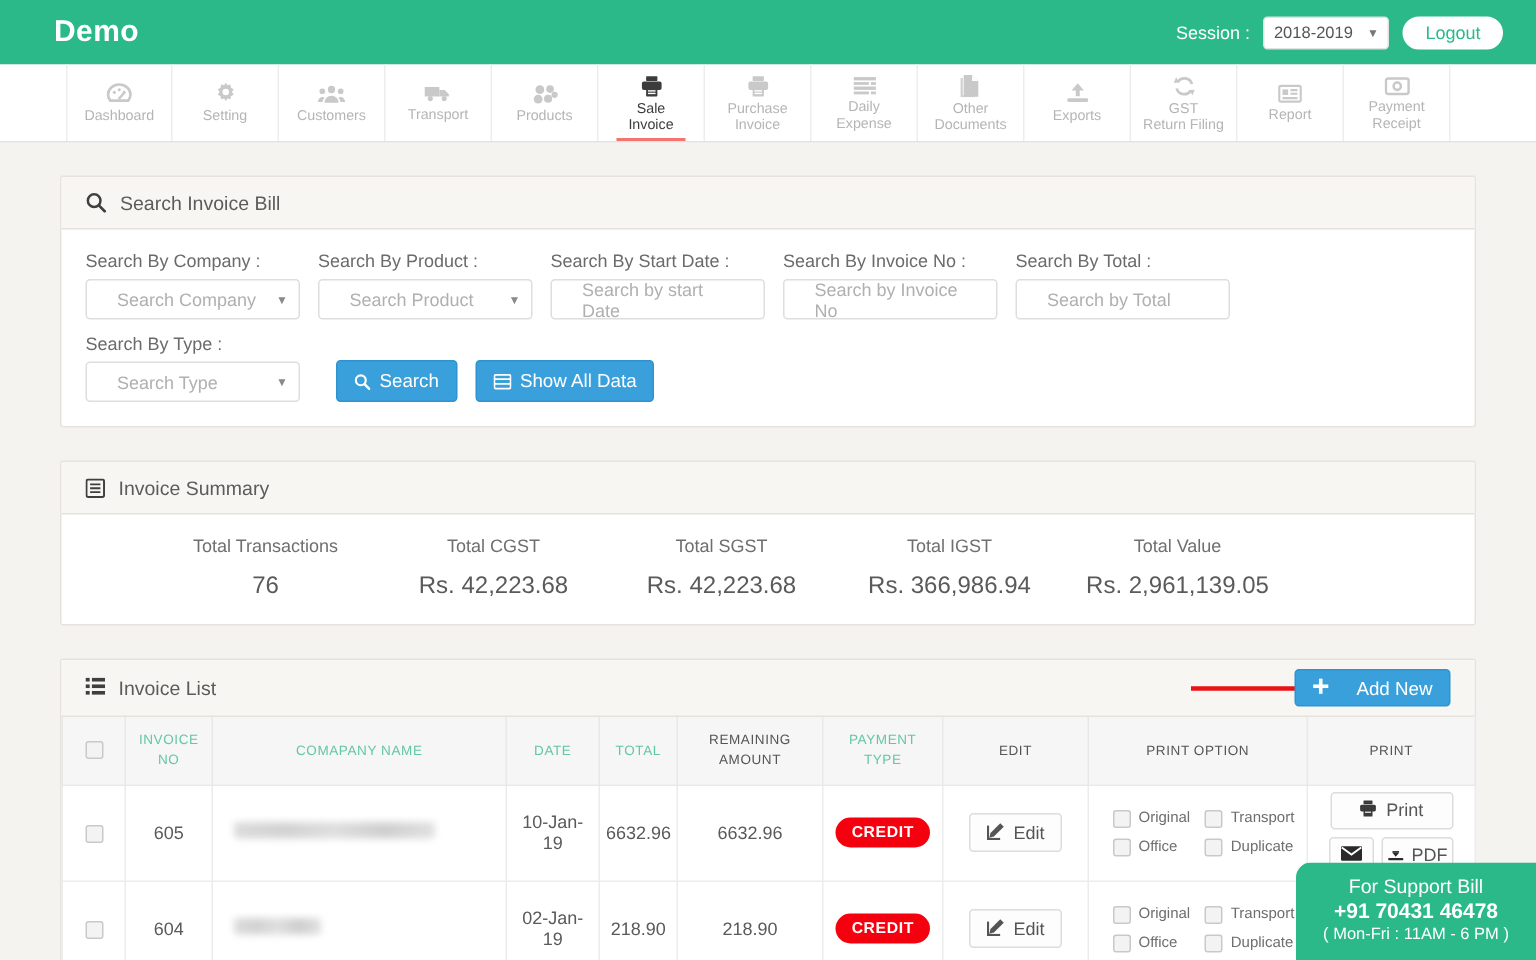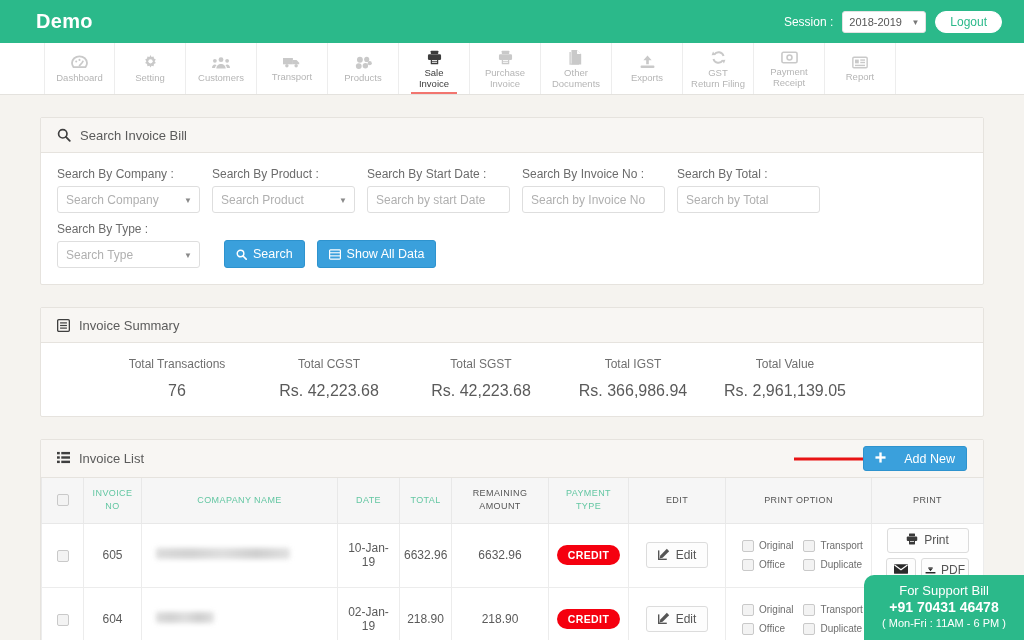--- a/index.html
+++ b/index.html
@@ -138,21 +138,21 @@
   }
   .ctl {
     height: 27px;
     border: 1px solid #dedede;
     border-radius: 3px;
     background: #fff;
     font-size: 12px;
     color: #b0b0b0;
     display: flex;
     align-items: center;
-    padding: 0 8px;
+    padding: 0 20px;
     position: relative;
     width: 100%;
   }
   .ctl.sel { padding-right: 18px; }
   .ctl .caret {
     position: absolute; right: 7px; top: 50%;
     transform: translateY(-50%);
     font-size: 8px; color: #8a8a8a;
   }
   .row2 { display: flex; align-items: flex-end; margin-top: 9px; gap: 12px; }
@@ -416,20 +416,32 @@
           <rect x="4" y="0.8" width="8" height="3.4" rx=".5"></rect>
           <rect x="1" y="4.6" width="14" height="6" rx="1.4"></rect>
           <rect x="4" y="9.4" width="8" height="5.8" rx=".6"></rect>
           <rect x="5.3" y="10.8" width="5.4" height="1" fill="#fff"></rect>
           <rect x="5.3" y="12.6" width="5.4" height="1" fill="#fff"></rect>
         </svg></span>
       <span class="lbl">Purchase
 Invoice</span>
     </div>
     <div class="navtab">
+      <span class="ic"><svg width="15" height="13" viewBox="0 0 16 14" fill="currentColor">
+          <rect x="0" y="0.4" width="16" height="2.4"></rect>
+          <rect x="0" y="4" width="11" height="2"></rect>
+          <rect x="12.4" y="4" width="3.6" height="2"></rect>
+          <rect x="0" y="7.2" width="16" height="2.4"></rect>
+          <rect x="0" y="10.8" width="11" height="2"></rect>
+          <rect x="12.4" y="10.8" width="3.6" height="2"></rect>
+        </svg></span>
+      <span class="lbl">Daily
+Expense</span>
+    </div>
+    <div class="navtab">
       <span class="ic"><svg width="15" height="15" viewBox="0 0 16 16" fill="currentColor">
           <path d="M2.6 0h6L13 4.3v11.2H2.6z"></path>
           <path d="M8.6 0 13 4.3H8.6z" fill="#fff"></path>
           <path d="M0.4 2.2h1.6v12.2h8.6v1.4H.4z" fill="currentColor" opacity=".85"></path>
         </svg></span>
       <span class="lbl">Other
 Documents</span>
     </div>
     <div class="navtab">
       <span class="ic"><svg width="15" height="15" viewBox="0 0 16 16" fill="currentColor">
@@ -440,38 +452,38 @@
     </div>
     <div class="navtab">
       <span class="ic"><svg width="15" height="15" viewBox="0 0 16 16" fill="none" stroke="currentColor" stroke-width="2">
           <path d="M13.4 6.4A5.5 5.5 0 0 0 3.4 5"></path>
           <path d="M2.6 9.6a5.5 5.5 0 0 0 10 1.4"></path>
           <polygon points="2.2,1.6 4.6,5.4 0.6,5.6" fill="currentColor" stroke="none"></polygon>
           <polygon points="13.8,14.4 11.4,10.6 15.4,10.4" fill="currentColor" stroke="none"></polygon>
         </svg></span>
       <span class="lbl">GST
 Return Filing</span>
-    </div>
-    <div class="navtab">
-      <span class="ic"><svg width="17" height="13" viewBox="0 0 18 13" fill="none" stroke="currentColor" stroke-width="1.7">
-          <rect x="1" y="1" width="16" height="11" rx="1.6"></rect>
-          <circle cx="9" cy="6.5" r="2.6"></circle>
-        </svg></span>
-      <span class="lbl">Payment
-Receipt</span>
     </div>
     <div class="navtab">
       <span class="ic"><svg width="16" height="13" viewBox="0 0 17 13" fill="none" stroke="currentColor" stroke-width="1.5">
           <rect x="0.9" y="0.9" width="15.2" height="11.2" rx="1.2"></rect>
           <rect x="3.2" y="3.4" width="4" height="4" fill="currentColor" stroke="none"></rect>
           <line x1="8.8" y1="3.9" x2="13.8" y2="3.9"></line>
           <line x1="8.8" y1="6.5" x2="13.8" y2="6.5"></line>
           <line x1="3.2" y1="9.6" x2="13.8" y2="9.6"></line>
         </svg></span>
       <span class="lbl">Report</span>
+    </div>
+    <div class="navtab">
+      <span class="ic"><svg width="17" height="13" viewBox="0 0 18 13" fill="none" stroke="currentColor" stroke-width="1.7">
+          <rect x="1" y="1" width="16" height="11" rx="1.6"></rect>
+          <circle cx="9" cy="6.5" r="2.6"></circle>
+        </svg></span>
+      <span class="lbl">Payment
+Receipt</span>
     </div>
   </div>
 
 <div class="page">
 
   <div class="panel">
     <div class="panel-head">
       <span class="hic">
         <svg width="14" height="14" viewBox="0 0 16 16">
             <circle cx="6.6" cy="6.6" r="4.8" fill="none" stroke="#3f3f3f" stroke-width="1.9"></circle>

